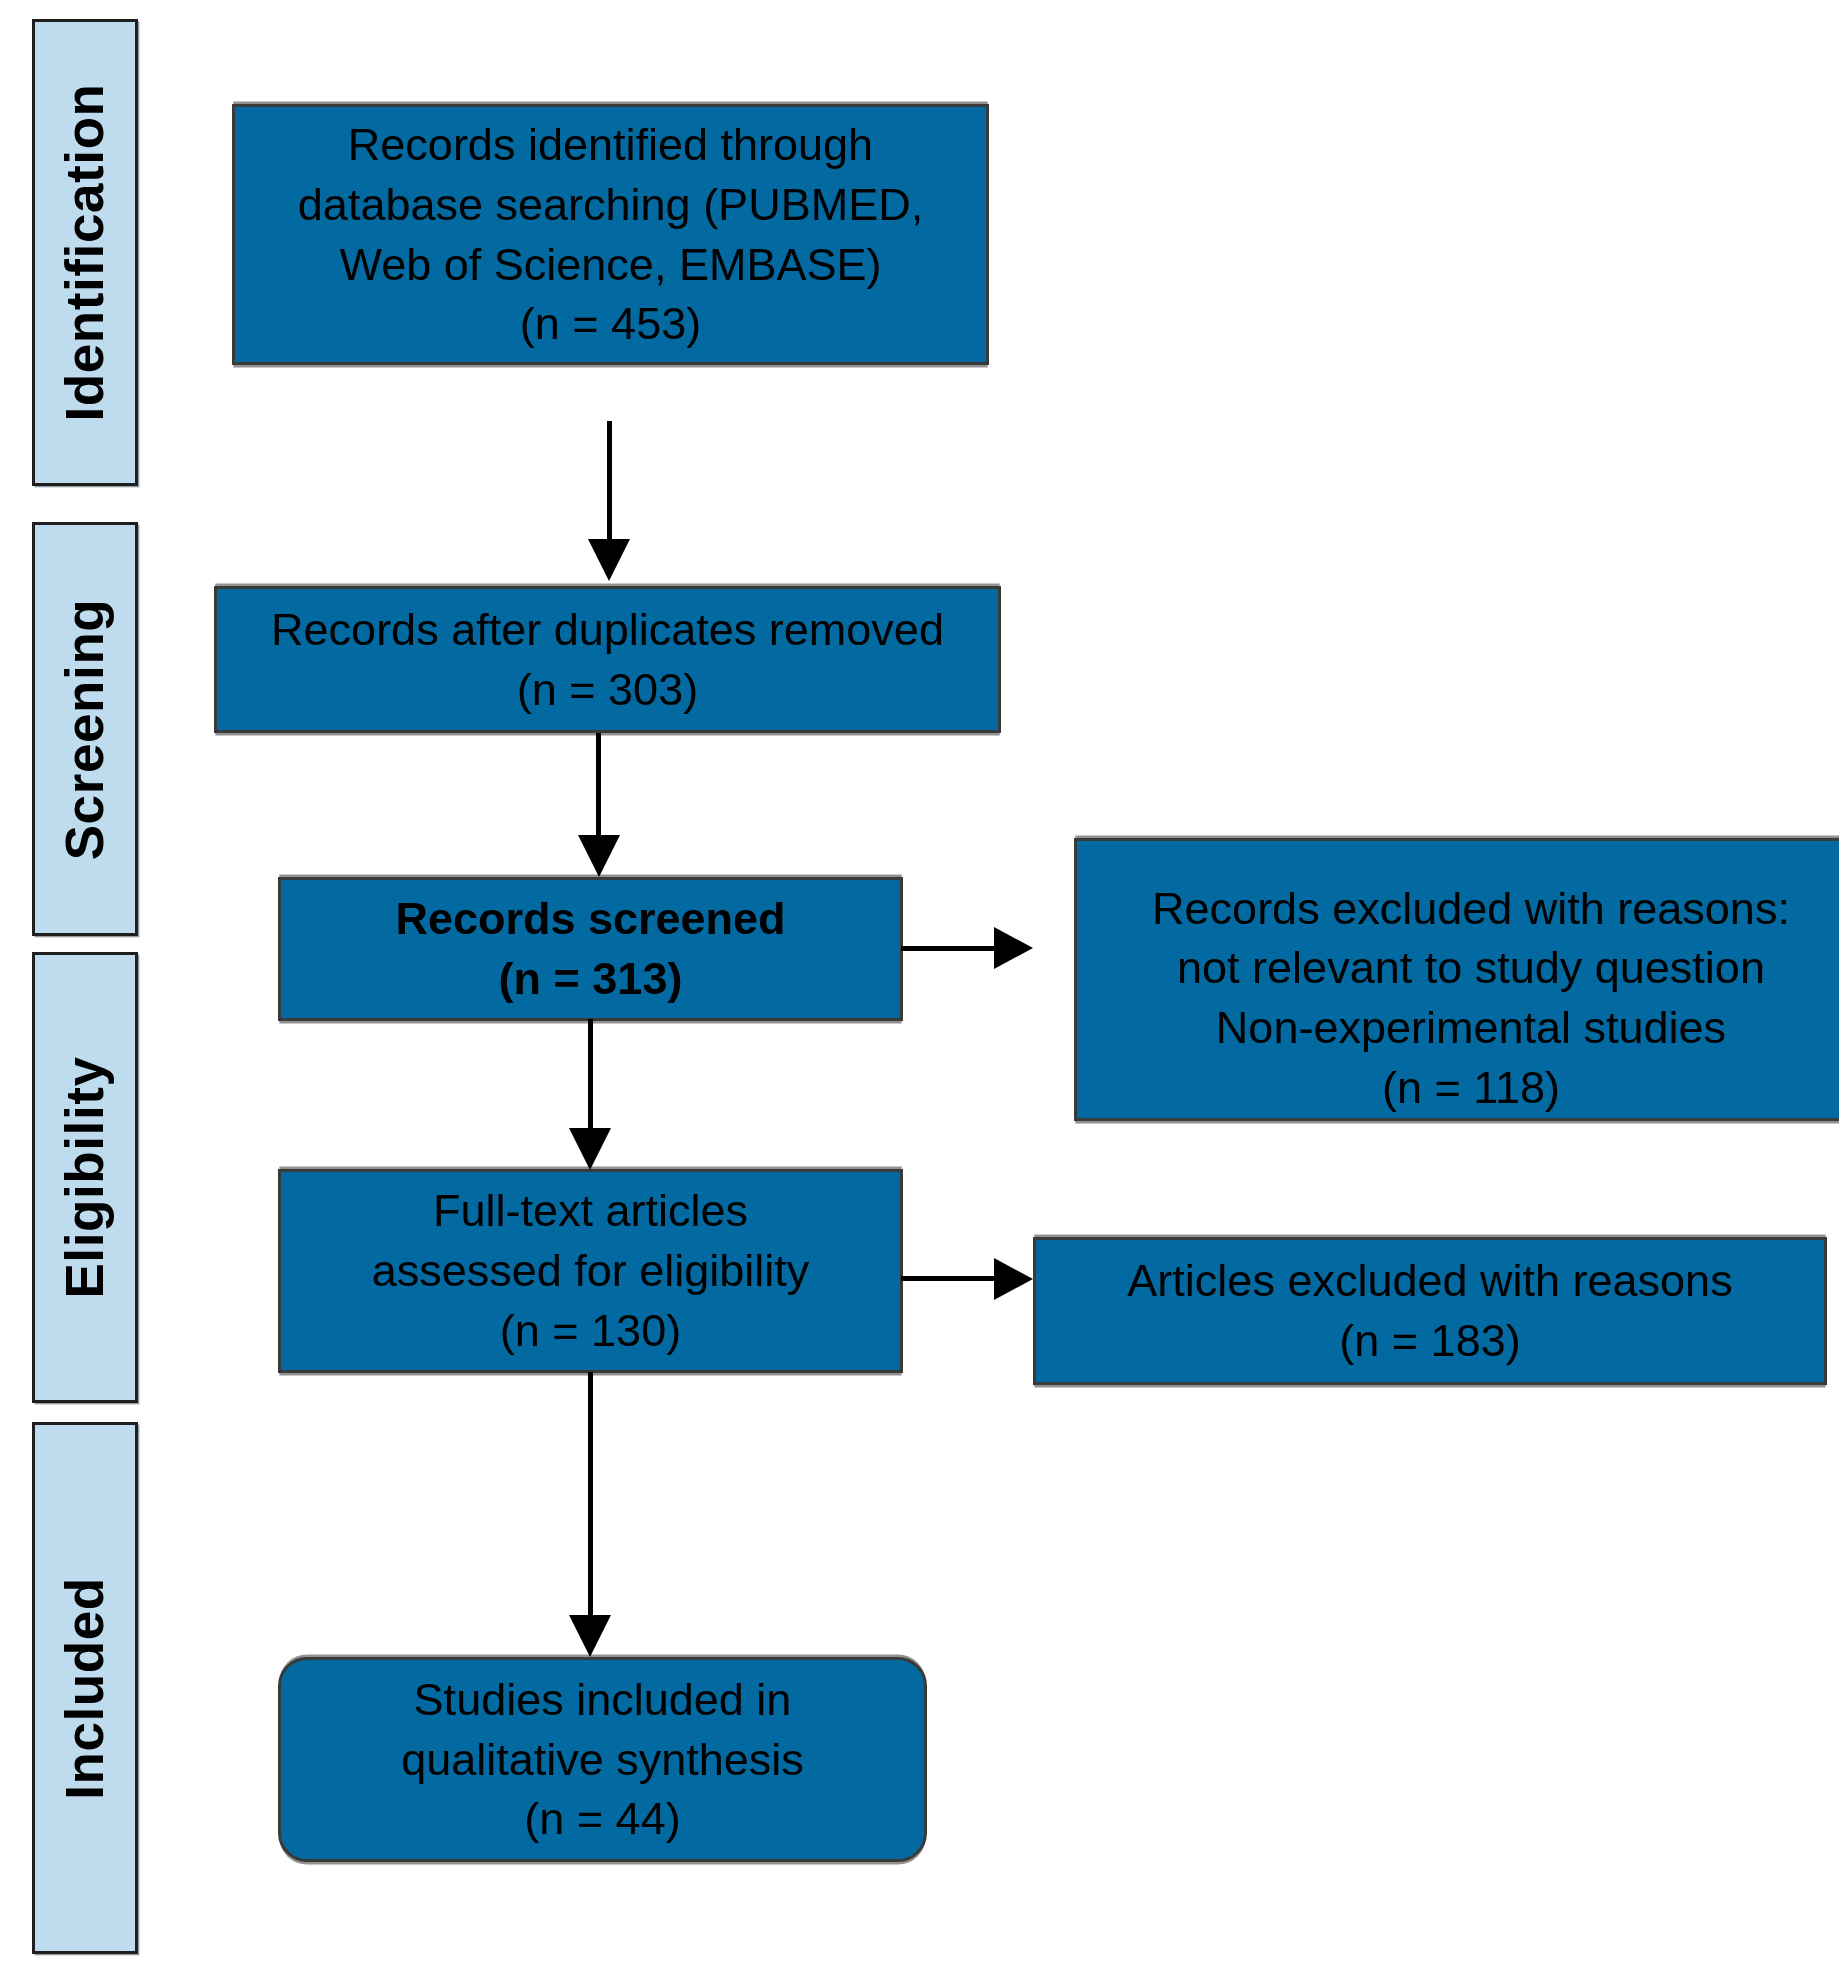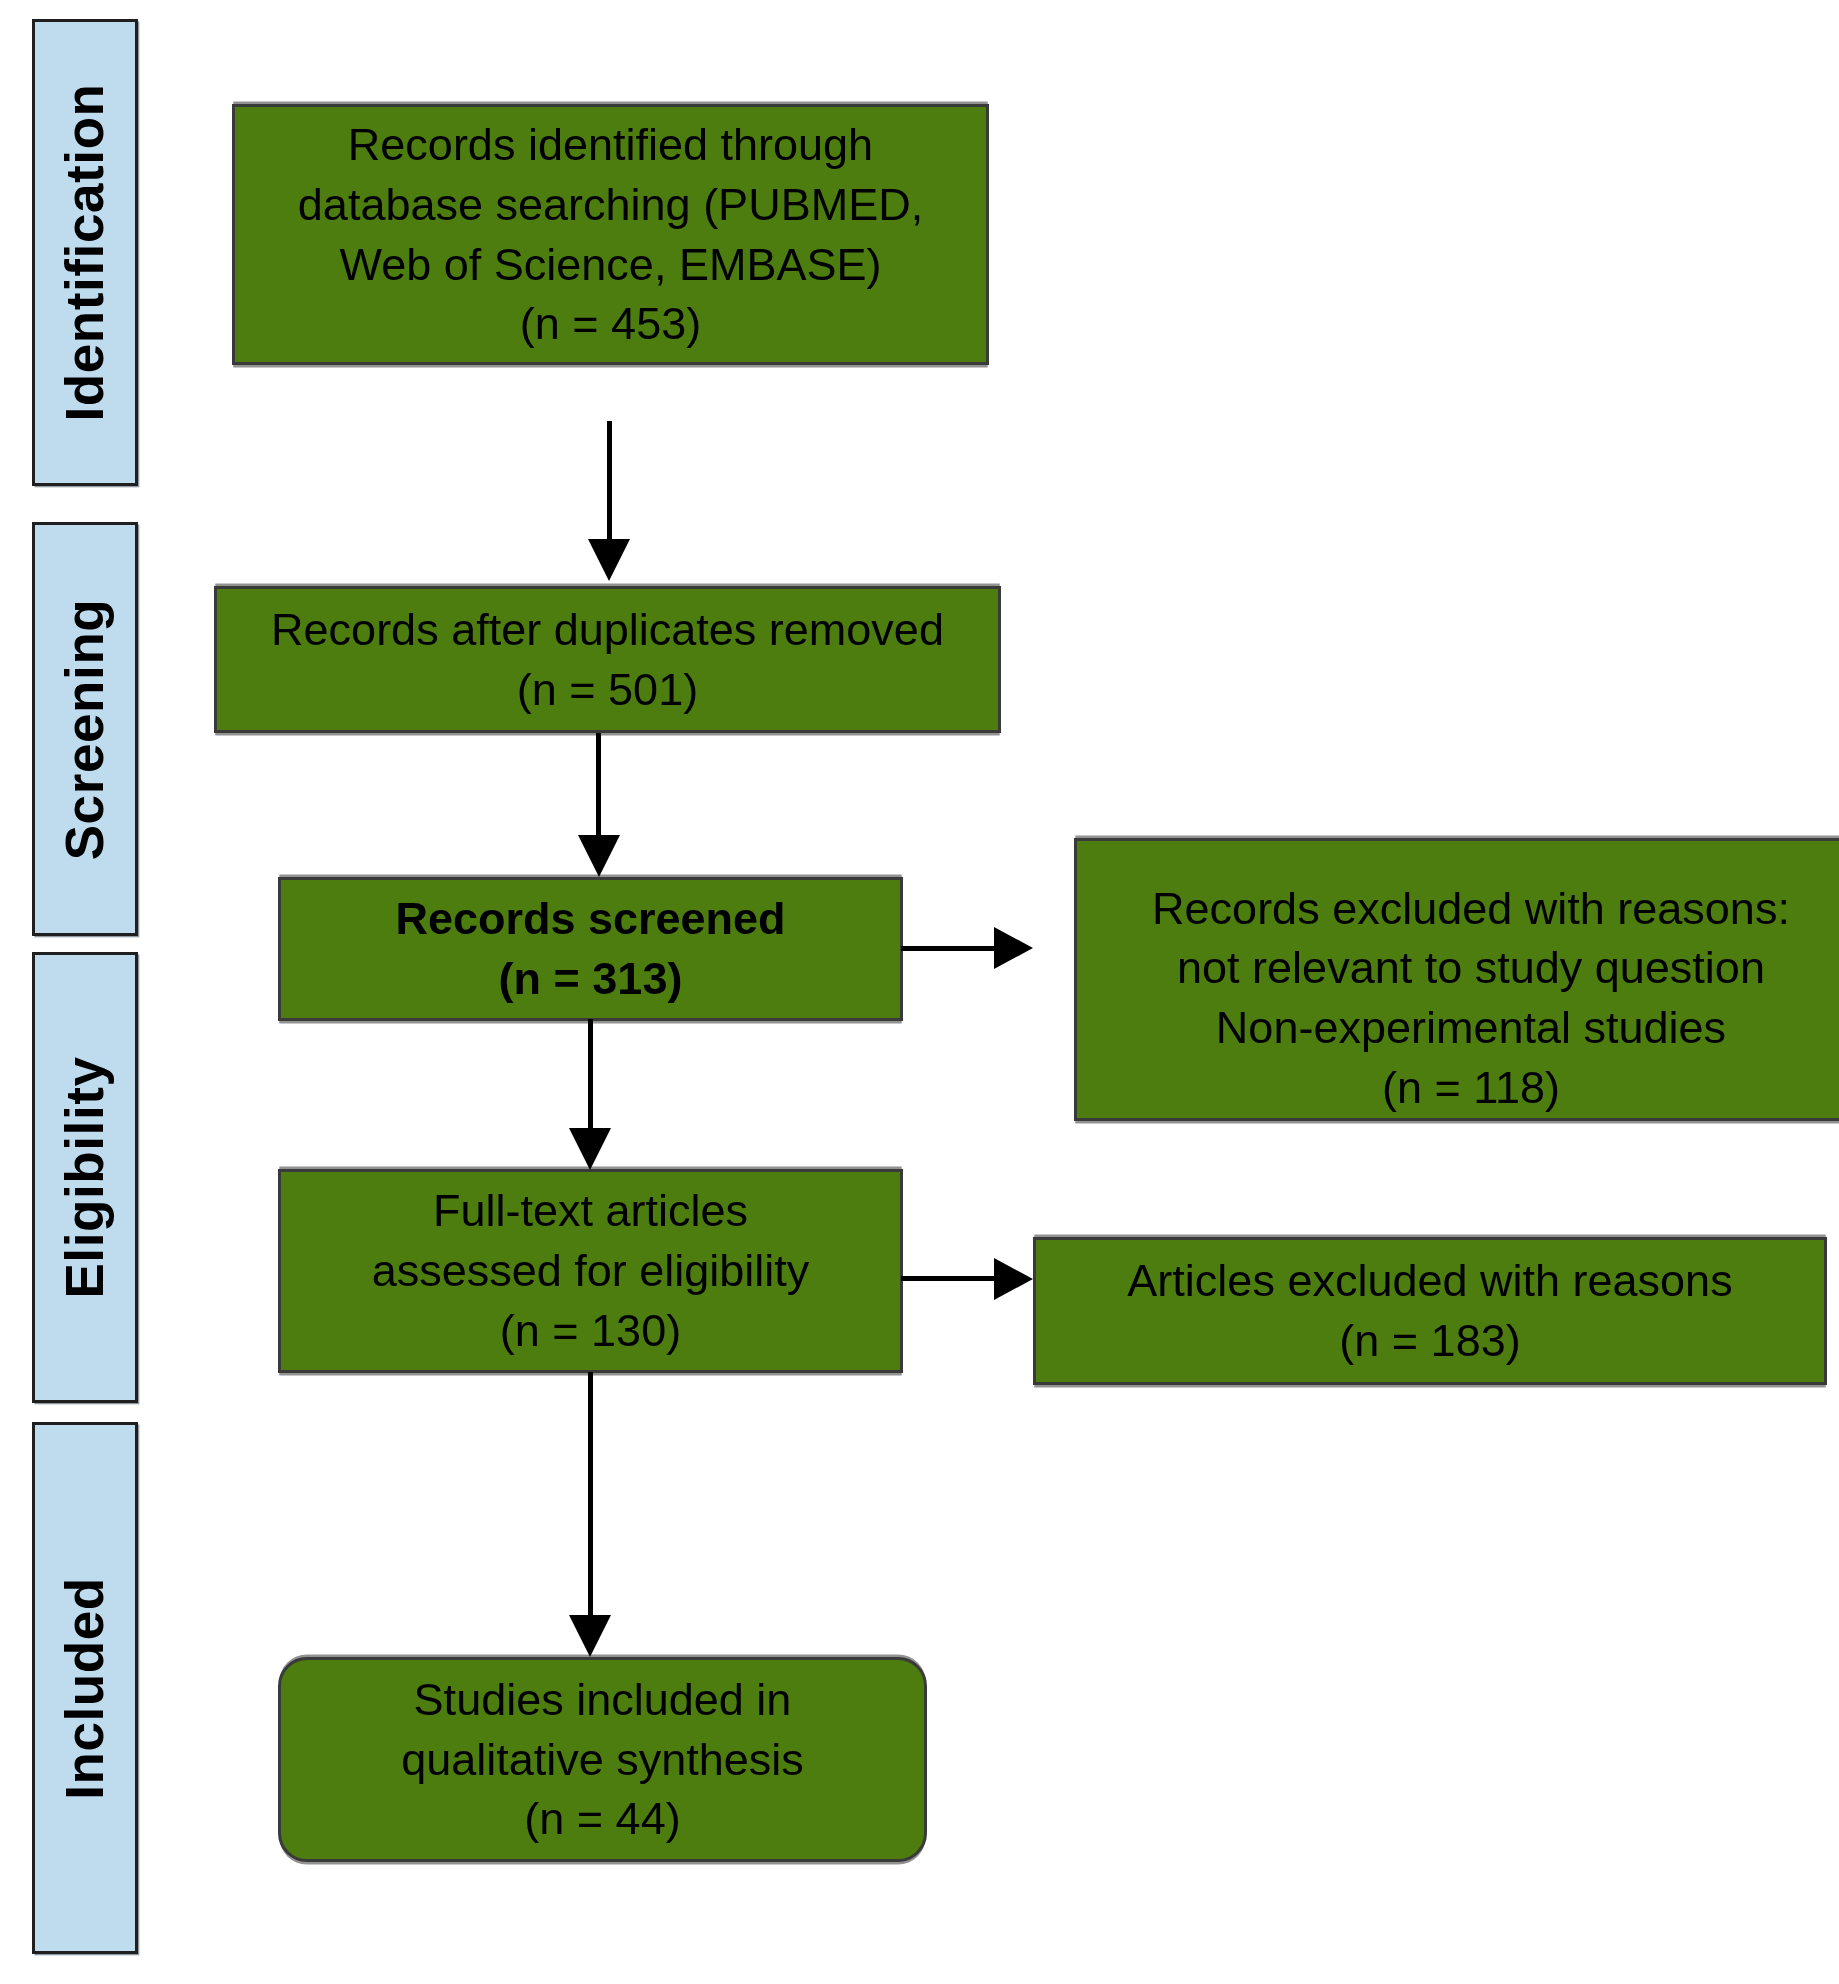--- a/index.html
+++ b/index.html
@@ -38,21 +38,21 @@
     letter-spacing: 0.6px;
   }
   #stage-identification { top: 19px;   height: 467px; }
   #stage-screening      { top: 522px;  height: 414px; }
   #stage-eligibility    { top: 952px; height: 451px; }
   #stage-included       { top: 1422px; height: 532px; }
 
   
   .fbox {
     position: absolute;
-    background: #4d7c0f;
+    background: #0369a1;
     border: 3.1px solid #3a3a3a;
     box-sizing: border-box;
     display: flex;
     align-items: center;
     justify-content: center;
     text-align: center;
     box-shadow: 0 3.8px 0 -1.3px #929292, 0 -3.8px 0 -1.3px #929292;
   }
   .fbox .box-text {
     white-space: pre-line;
@@ -125,21 +125,21 @@
   </div>
 
   <div class="fbox" id="box-records-identified">
     <span class="box-text">Records identified through
 database searching (PUBMED,
 Web of Science, EMBASE)
 (n = 453)</span>
   </div>
   <div class="fbox" id="box-records-deduplicated">
     <span class="box-text">Records after duplicates removed
-(n = 501)</span>
+(n = 303)</span>
   </div>
   <div class="fbox" id="box-records-screened">
     <span class="box-text">Records screened
 (n = 313)</span>
   </div>
   <div class="fbox" id="box-fulltext-assessed">
     <span class="box-text">Full-text articles
 assessed for eligibility
 (n = 130)</span>
   </div>

